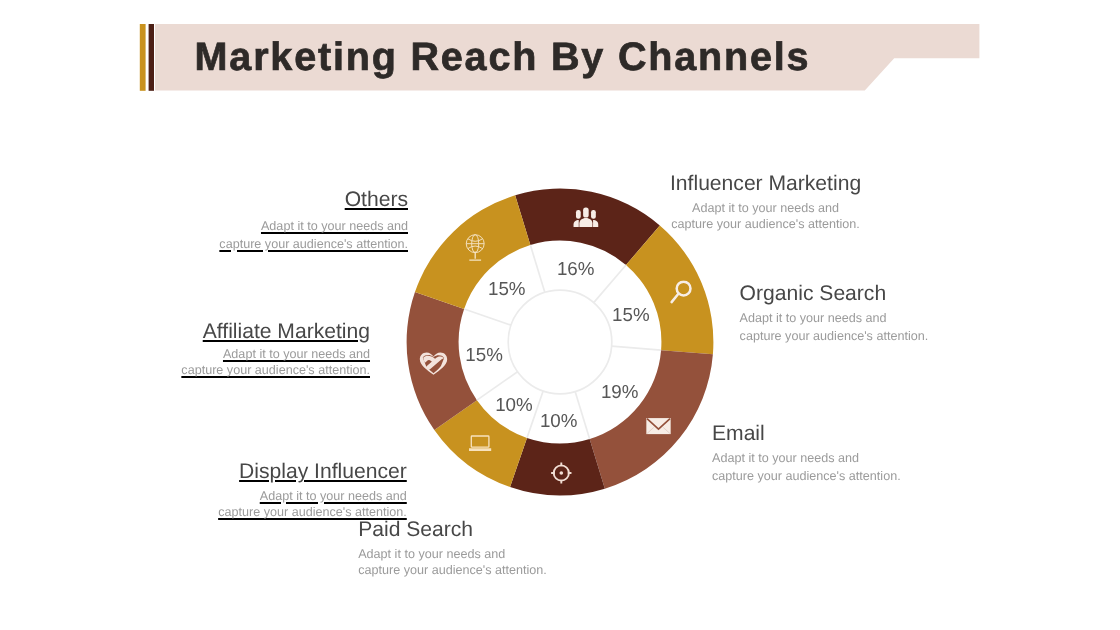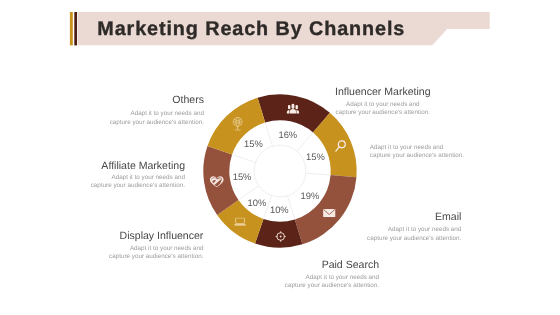--- a/index.html
+++ b/index.html
@@ -14,22 +14,22 @@
          color:#2E2A28;letter-spacing:0.9px;-webkit-text-stroke:0.35px #2E2A28;white-space:nowrap;}
 
   
   .donut{position:absolute;left:194.7px;top:74.2px;width:170px;height:170px;}
   .pct{font-size:9.4px;fill:#575757;font-family:"Liberation Sans",sans-serif;}
 
   
   .callout{position:absolute;}
   .callout .ttl{font-size:10.55px;line-height:12.1px;color:#474747;white-space:nowrap;}
   .callout .sub{font-size:6.3px;line-height:8.5px;color:#9B9B9B;white-space:nowrap;}
-  .ra{text-align:right;}
-  .ca{text-align:right;}
+  .ra{text-align:right;text-decoration:underline;}
+  .ca{text-align:left;}
 </style>
 </head>
 <body>
 
 <div class="slide">
 
   <svg class="banner" width="560" height="40" viewBox="0 0 560 40">
     <path d="M77.5 0 H489.7 V17.1 H447.1 L432.4 33.2 H77.5 Z" fill="#EBDAD3"></path>
     <rect x="69.9" y="0" width="2.9" height="33.4" fill="#C9921E"></rect>
     <rect x="74.3" y="0" width="2.7" height="33.4" fill="#4C1F15"></rect>
@@ -137,27 +137,28 @@
 
   <div class="callout" style="left:335.0px;top:74.0px;text-align:center;">
     <div class="ttl">Influencer Marketing</div>
     <div class="sub" style="margin-top:2.7px">
       <div>Adapt it to your needs and</div>
       <div>capture your audience's attention.</div>
     </div>
   </div>
 
   <div class="callout" style="left:369.8px;top:129.1px;">
+    <div class="ttl">Organic Search</div>
     <div class="sub" style="margin-top:2.9px">
       <div>Adapt it to your needs and</div>
       <div>capture your audience's attention.</div>
     </div>
   </div>
 
-  <div class="callout" style="left:367px;top:199.4px;text-align:right;">
+  <div class="callout" style="left:356px;top:199.4px;">
     <div class="ttl">Email</div>
     <div class="sub" style="margin-top:2.7px">
       <div>Adapt it to your needs and</div>
       <div>capture your audience's attention.</div>
     </div>
   </div>
 
   <div class="callout ca" style="left:179.1px;top:247.0px;width:200px;">
     <div class="ttl">Paid Search</div>
     <div class="sub" style="margin-top:2.7px">

